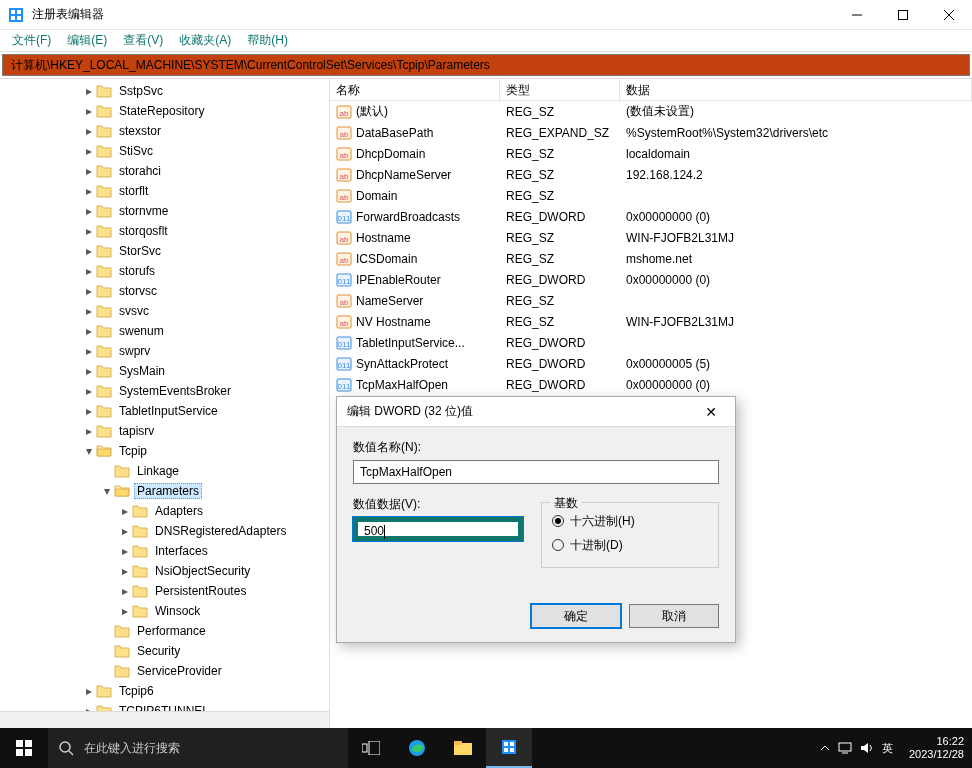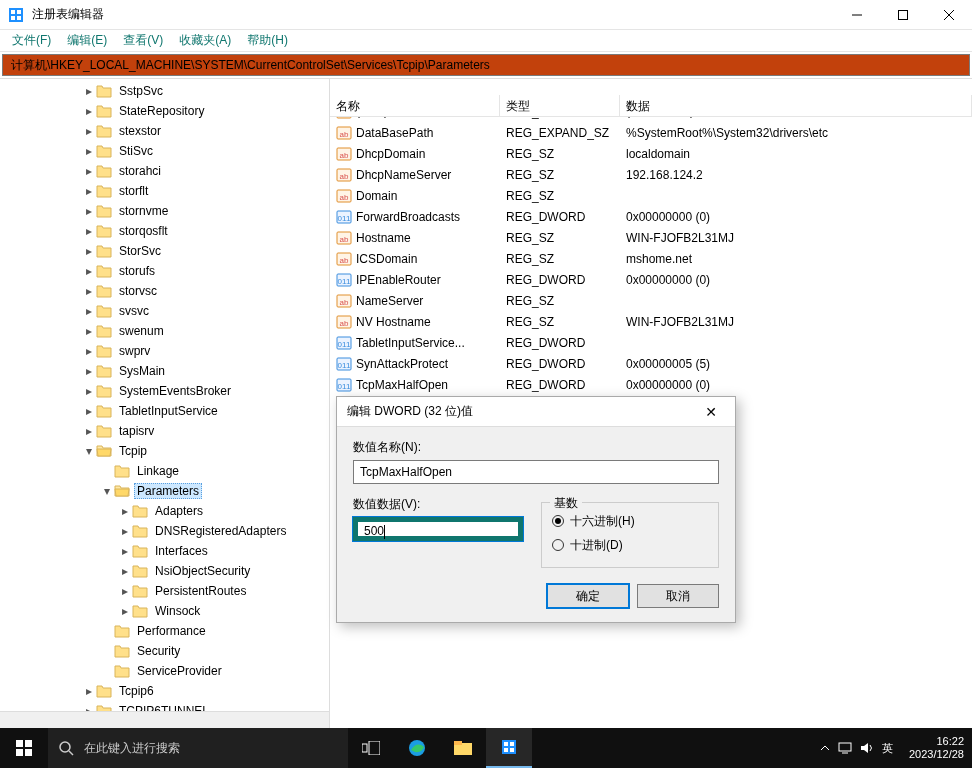--- a/index.html
+++ b/index.html
@@ -28,21 +28,21 @@
 .list { flex: 1; overflow: auto; position: relative; }
 
 
 .trow { display: flex; align-items: center; height: 20px; white-space: nowrap; }
 .tw { display: inline-flex; width: 14px; justify-content: center; color: #555; font-size: 12px; }
 .tfold { width: 16px; height: 16px; margin-right: 4px; display: inline-flex; }
 .tlabel { padding: 1px 3px; }
 .tlabel.selected { background: #cde8ff; border: 1px dotted #5aa0e0; padding: 0 2px; }
 
 
-.lhead { display: flex; height: 22px; border-bottom: 1px solid #e5e5e5; position: sticky; top: 16px; background: #fff; }
+.lhead { display: flex; height: 22px; border-bottom: 1px solid #e5e5e5; position: sticky; top: 0; background: #fff; }
 .lcol { padding: 3px 6px; border-right: 1px solid #e5e5e5; font-size: 12px; }
 .c-name { width: 170px; }
 .c-type { width: 120px; }
 .c-data { flex: 1; }
 
 .lrow { display: flex; height: 21px; align-items: center; }
 .lrow .lico { width: 16px; height: 16px; margin: 0 4px 0 6px; display: inline-flex; }
 .lrow .lname { width: 144px; overflow: hidden; text-overflow: ellipsis; white-space: nowrap; }
 .lrow .ltype { width: 120px; padding-left: 6px; }
 .lrow .ldata { flex: 1; padding-left: 6px; white-space: nowrap; overflow: hidden; }
@@ -58,21 +58,21 @@
 .dlg-row { display: flex; gap: 18px; }
 .dlg-col { flex: 1; }
 .dlg-col.small { flex: 0 0 170px; }
 .fieldset { border: 1px solid #ccc; padding: 6px 10px 10px; position: relative; margin-top: 6px; }
 .fieldset .legend { position: absolute; top: -8px; left: 8px; background: #f0f0f0; padding: 0 4px; font-size: 12px; text-align: center; }
 .radiorow { display: flex; align-items: center; height: 24px; gap: 6px; }
 .radio { width: 12px; height: 12px; border: 1px solid #333; border-radius: 50%; display: inline-flex; align-items: center; justify-content: center; }
 .radio.checked::after { content: ""; width: 6px; height: 6px; background: #000; border-radius: 50%; }
 .dlg-input.active { border: 5px solid #0f766e; outline: 1px solid #0078d7; }
 .dlg-buttons { display: flex; justify-content: flex-end; gap: 8px; padding: 10px 16px 14px; }
-.dlg-btn { width: 82px; height: 24px; border: 1px solid #7a7a7a; background: #e1e1e1; display: flex; align-items: center; justify-content: center; }
+.dlg-btn { width: 90px; height: 24px; border: 1px solid #7a7a7a; background: #e1e1e1; display: flex; align-items: center; justify-content: center; margin-top: 20px; }
 .dlg-btn.primary { border: 1px solid #0078d7; outline: 1px solid #0078d7; }
 .cursor-caret { display:inline-block; width:1px; height:14px; background:#000; vertical-align:middle; }
 
 
 .taskbar { position: absolute; bottom: 0; left: 0; right: 0; height: 40px; background: #101010; color: #fff; display: flex; align-items: center; }
 .tb-start { width: 48px; height: 40px; display: flex; align-items: center; justify-content: center; }
 .tb-search { flex: 0 0 300px; height: 40px; background: #202020; display: flex; align-items: center; padding: 0 10px; gap: 10px; color: #ccc; }
 .tb-icons { display: flex; height: 40px; }
 .tb-icon { width: 46px; display: flex; align-items: center; justify-content: center; }
 .tb-icon.active { border-bottom: 2px solid #76b9ed; background: #272727; }

